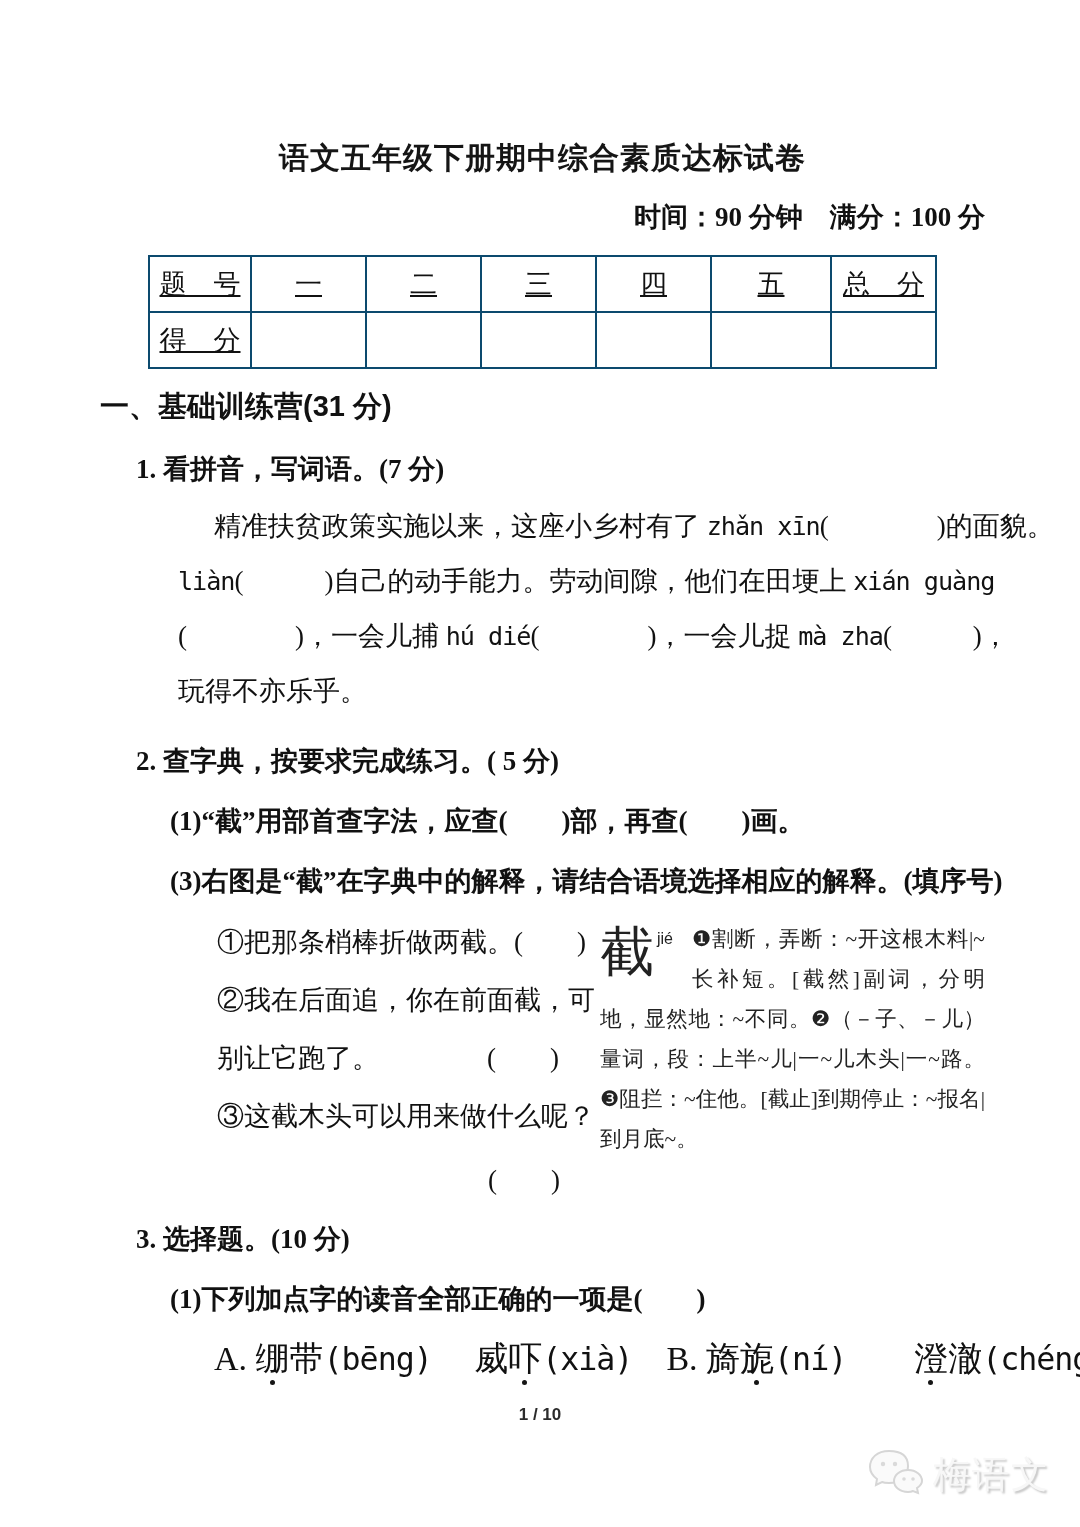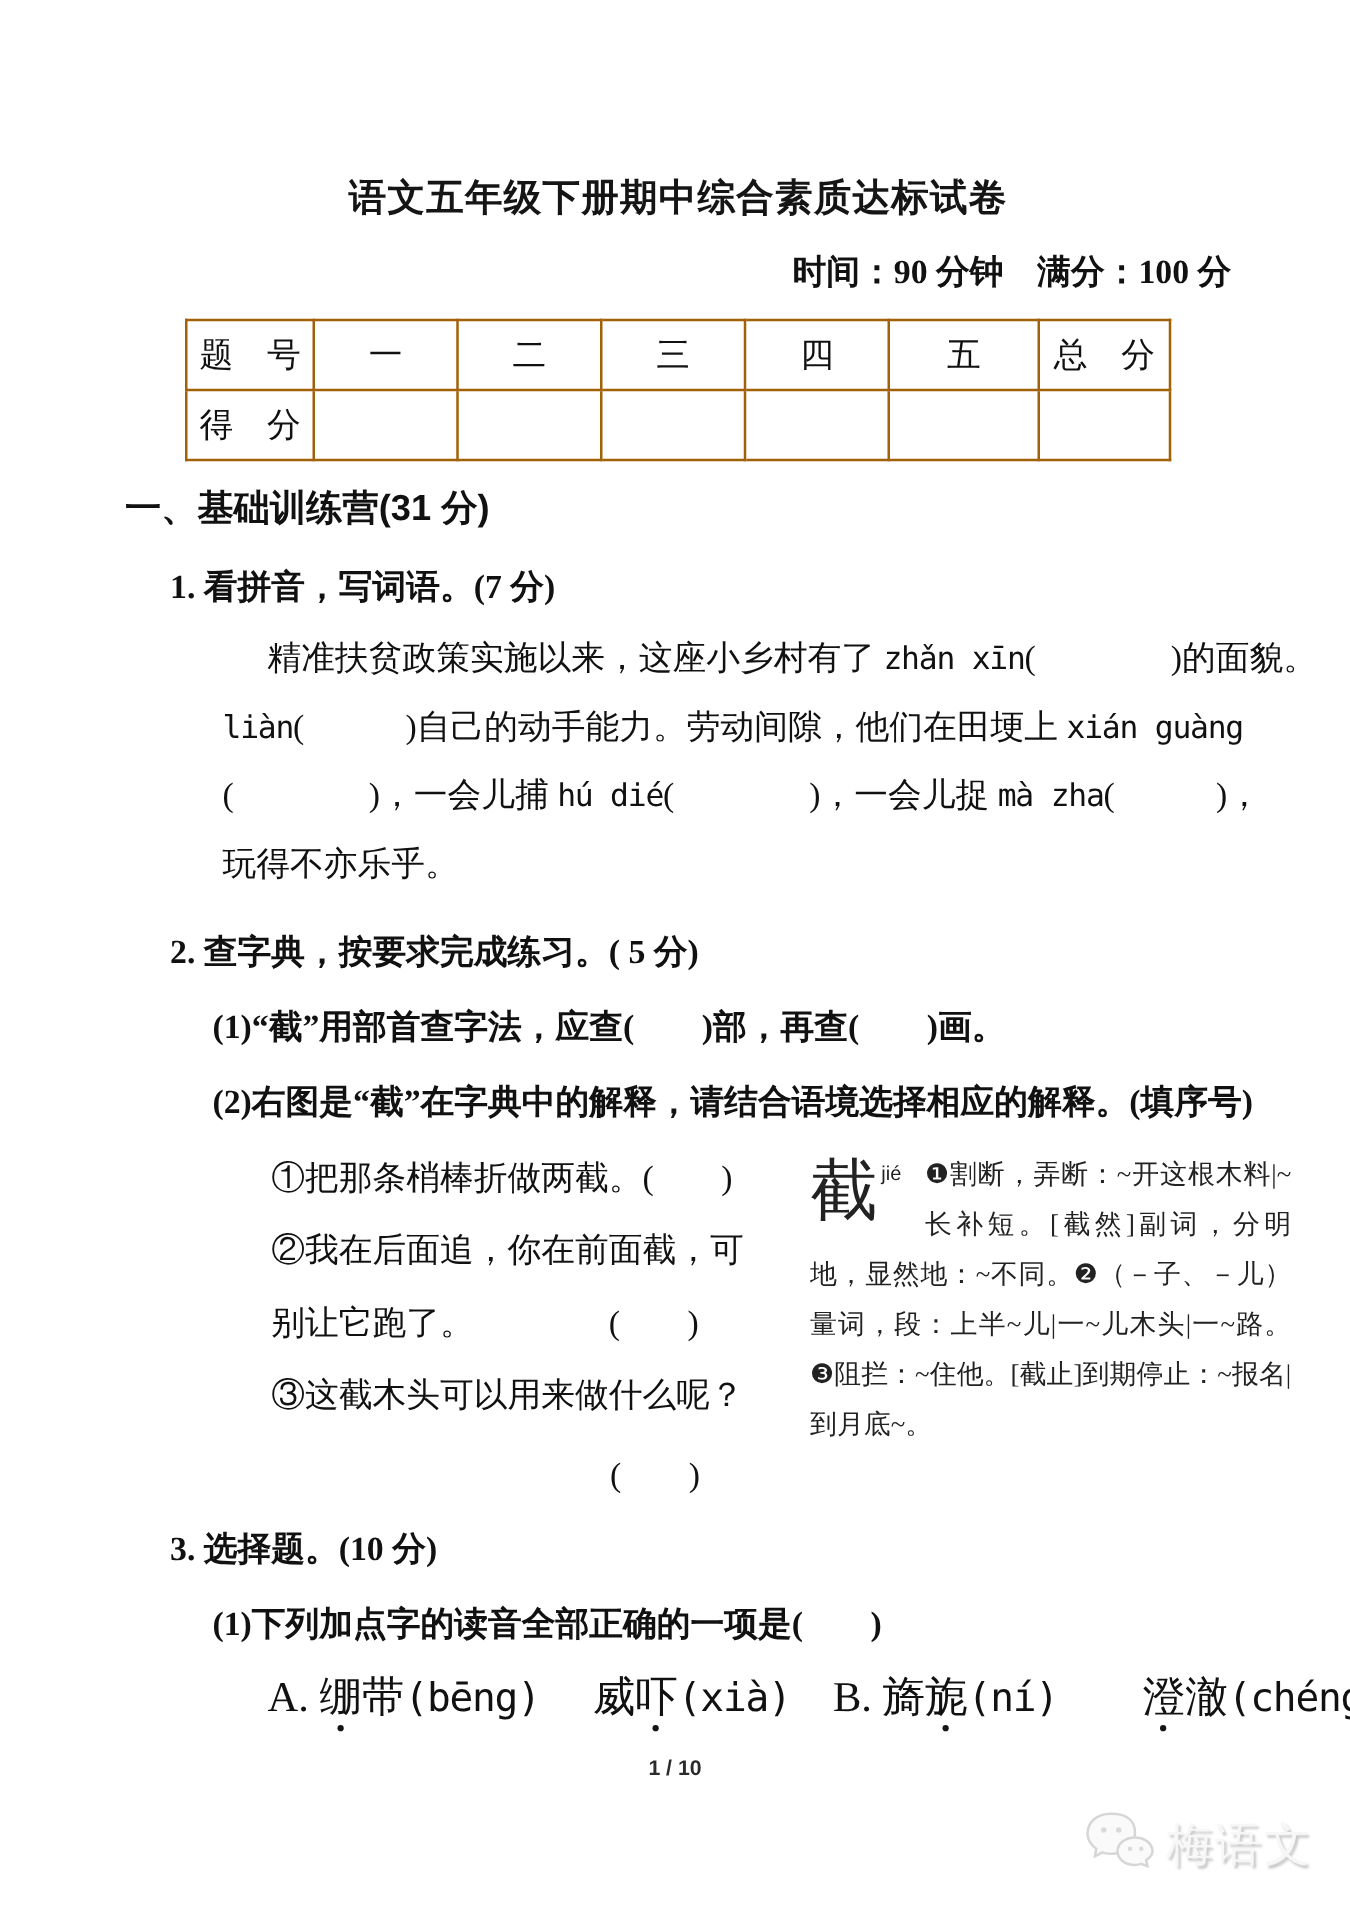--- a/index.html
+++ b/index.html
@@ -30,26 +30,27 @@
     font-size:27px;
     white-space:pre;
   }
   table.score {
     margin:20px 0 0 48px;
     border-collapse:collapse;
     table-layout:fixed;
     width:787px;
   }
   table.score td {
-    border:2px solid #a16207;
+    border:2px solid #0c4a6e;
     height:56px;
     text-align:center;
     vertical-align:middle;
     font-size:27px;
     white-space:pre;
+    text-decoration:underline;
   }
   .sec-heading {
     margin-top:18px;
     font-family:"Liberation Sans","DejaVu Sans",sans-serif;
     font-weight:700;
     font-size:29px;
   }
   .q-heading {
     margin:24px 0 0 36px;
     font-weight:700;
@@ -68,21 +69,20 @@
   .sub-line {
     margin:24px 0 0 70px;
     font-weight:700;
     font-size:27px;
     white-space:pre;
   }
   .q2-row {
     margin-top:14px;
     display:flex;
     align-items:flex-start;
-    gap:48px;
   }
   .q2-items {
     flex:0 0 383px;
     margin-left:117px;
   }
   .q2-items .item-line {
     font-size:27px;
     line-height:58px;
     white-space:pre;
   }
@@ -208,21 +208,21 @@
 
   <div class="para">
     <div class="line indent"><span class="seg-cn">精准扶贫政策实施以来，这座小乡村有了 </span><span class="seg-py">zhǎn xīn</span><span class="seg-cn">(　　　　)的面貌。</span></div>
     <div class="line"><span class="seg-py">liàn</span><span class="seg-cn">(　　　)自己的动手能力。劳动间隙，他们在田埂上 </span><span class="seg-py">xián guàng</span></div>
     <div class="line"><span class="seg-cn">(　　　　)，一会儿捕 </span><span class="seg-py">hú dié</span><span class="seg-cn">(　　　　)，一会儿捉 </span><span class="seg-py">mà zha</span><span class="seg-cn">(　　　)，</span></div>
     <div class="line"><span class="seg-cn">玩得不亦乐乎。</span></div>
   </div>
 
   <div class="q-heading">2. 查字典，按要求完成练习。( 5 分)</div>
   <div class="sub-line">(1)“截”用部首查字法，应查(　　)部，再查(　　)画。</div>
-  <div class="sub-line">(2)右图是“截”在字典中的解释，请结合语境选择相应的解释。(填序号)</div>
+  <div class="sub-line">(3)右图是“截”在字典中的解释，请结合语境选择相应的解释。(填序号)</div>
 
   <div class="q2-row">
     <div class="q2-items">
       <div class="item-line">①把那条梢棒折做两截。(　　)</div>
       <div class="item-line">②我在后面追，你在前面截，可</div>
       <div class="item-line">别让它跑了。　　　　(　　)</div>
       <div class="item-line">③这截木头可以用来做什么呢？</div>
     </div>
     <div class="dict">
       <span class="dict-head"><span class="dict-char">截</span><span class="dict-pinyin">jié</span></span><span>❶割断，弄断：~开这根木料|~长补短。[截然]副词，分明地，显然地：~不同。❷（－子、－儿）量词，段：上半~儿|一~儿木头|一~路。❸阻拦：~住他。[截止]到期停止：~报名|到月底~。</span>

